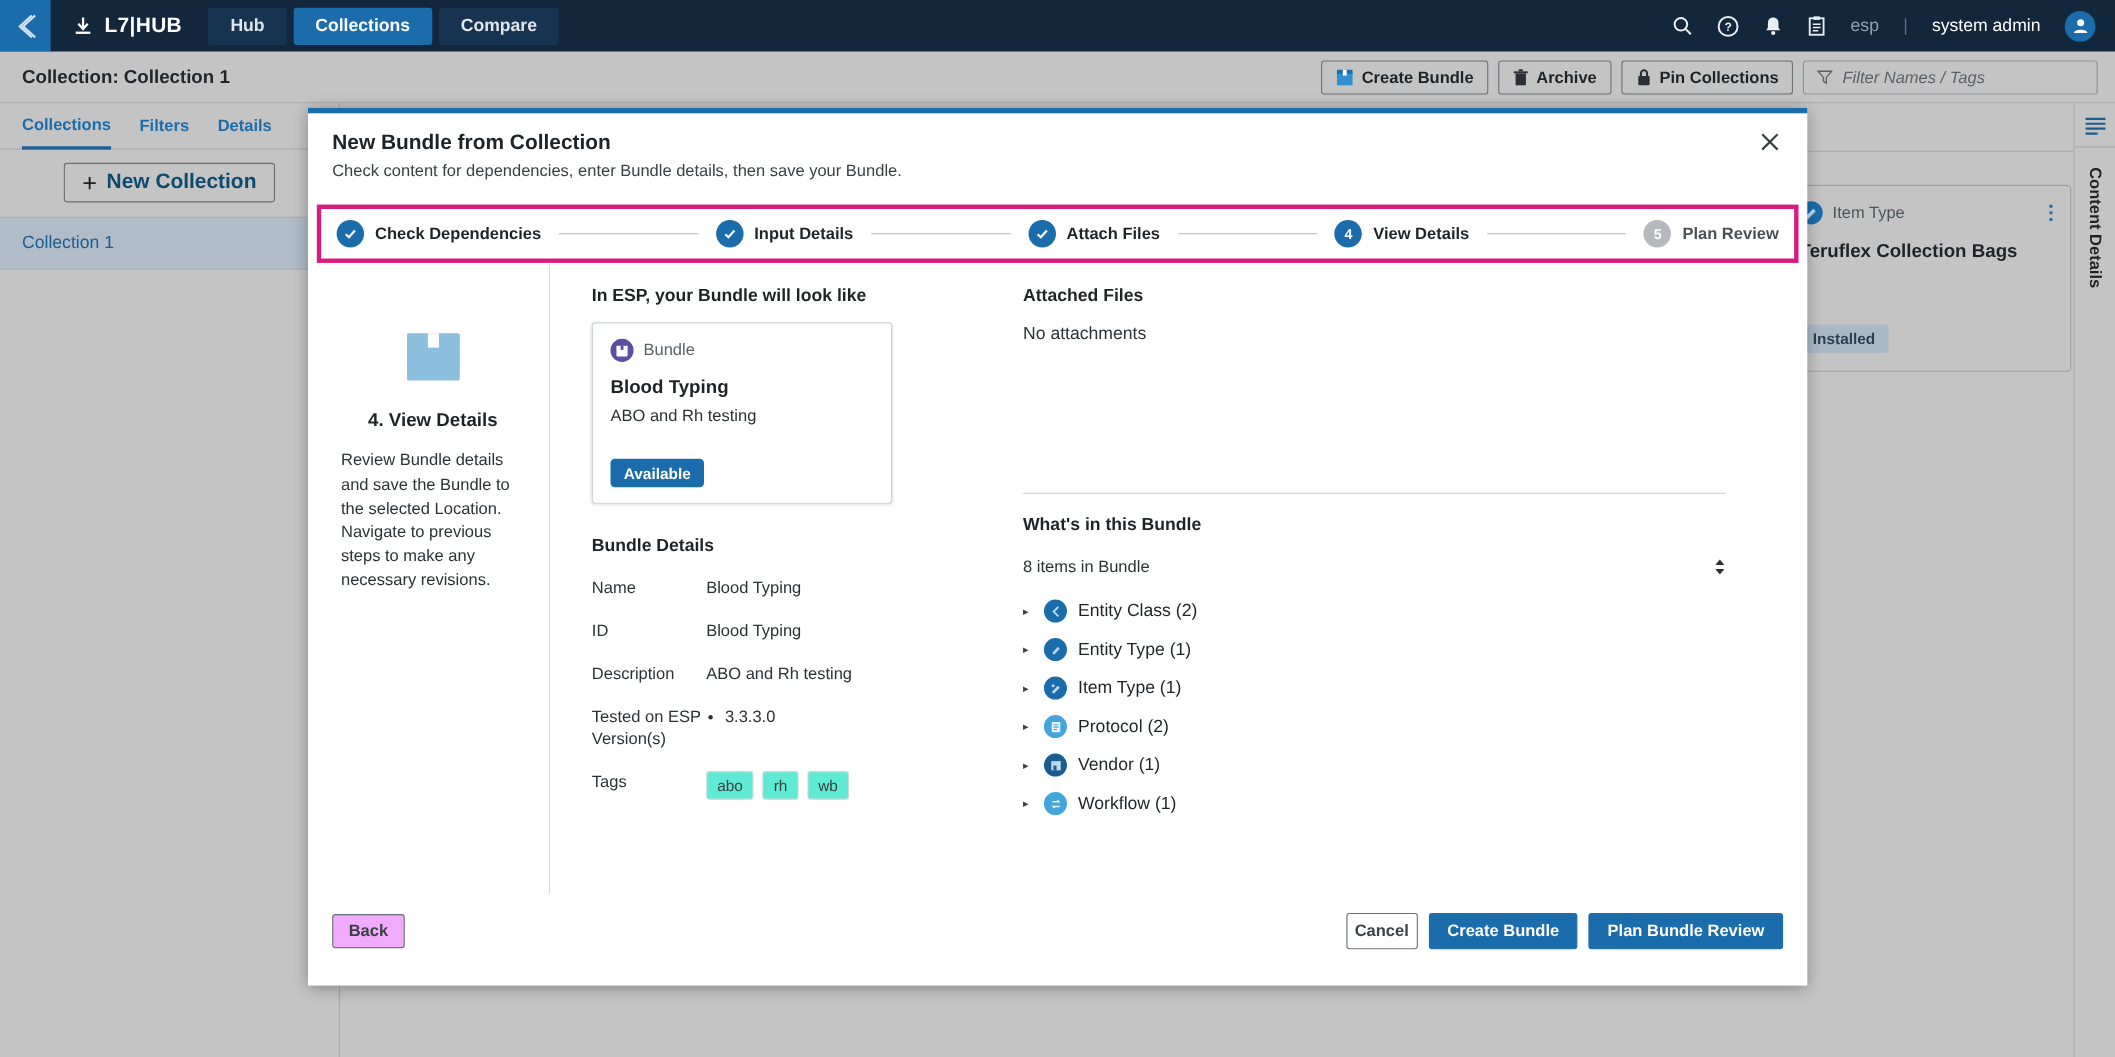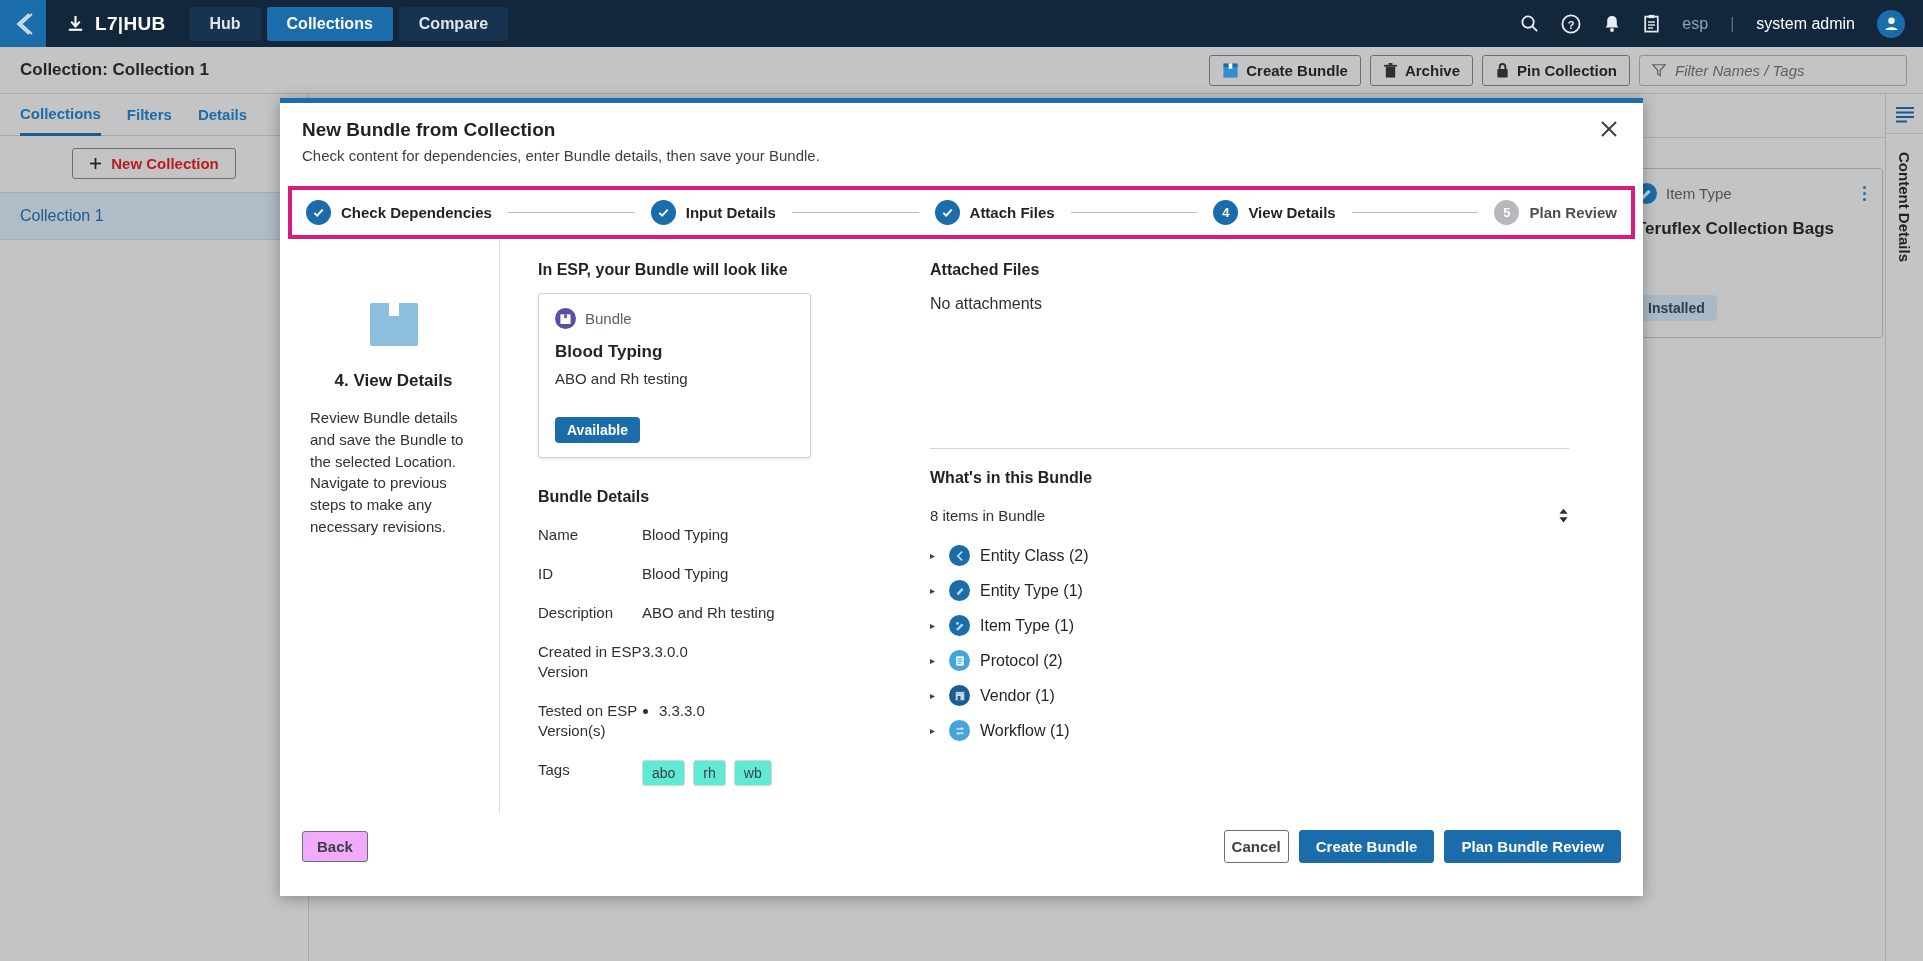--- a/index.html
+++ b/index.html
@@ -73,21 +73,21 @@
     display: flex; gap: 26px; padding: 0 20px; height: 42px; align-items: center;
     border-bottom: 1px solid #a9a9a9;
   }
   .lp-tab { font-size: 15px; font-weight: bold; color: #1b6cab; cursor: pointer; height: 42px;
             display:flex; align-items:center; }
   .lp-tab.active { border-bottom: 3px solid #1b5c91; }
   .lp-newrow { display: flex; justify-content: center; padding: 12px 0 13px; border-bottom: 1px solid #a9a9a9;}
   .btn-newcollection {
     display: flex; align-items: center; gap: 9px;
     border: 1px solid #6b6f73; border-radius: 3px; background: #c4c4c4;
-    padding: 6px 16px; font-size: 15px; font-weight: bold; color: #b91c1c; cursor: pointer;
+    padding: 6px 16px; font-size: 19px; font-weight: bold; color: #0c4a6e; cursor: pointer;
   }
   .lp-item {
     display: flex; align-items: center; justify-content: space-between;
     padding: 14px 16px 14px 20px; background: #b0bcc8; cursor: pointer;
     border-bottom: 1px solid #a3afbb;
   }
   .lp-item-label { font-size: 16px; color: #1b5c91; }
   .kebab { display: flex; flex-direction: column; gap: 3px; cursor: pointer; }
   .kebab i { width: 3px; height: 3px; border-radius: 50%; background: #8a9299; display:block; }
 
@@ -299,21 +299,21 @@
         <rect x="1.2" y="3" width="13.6" height="1.9" fill="#2b2f33"></rect>
         <rect x="6" y="1" width="4" height="2" fill="#2b2f33"></rect>
       </svg>
       <span>Archive</span>
     </div>
     <div class="btn-outline">
       <svg width="15" height="17" viewBox="0 0 16 18">
         <rect x="2.5" y="7.5" width="11" height="9" rx="1" fill="#2b2f33"></rect>
         <path d="M5 7.5 L5 5 A3 3 0 0 1 11 5 L11 7.5" fill="none" stroke="#2b2f33" stroke-width="2"></path>
       </svg>
-      <span>Pin Collection</span>
+      <span>Pin Collections</span>
     </div>
     <div class="filter-box">
       <svg width="14" height="14" viewBox="0 0 16 16">
         <path d="M1 2 L15 2 L9.5 8.4 L9.5 14.5 L6.5 12.6 L6.5 8.4 Z" fill="none" stroke="#5d6165" stroke-width="1.4"></path>
       </svg>
       <span class="ph">Filter Names / Tags</span>
     </div>
   </div>
 </div>
 
@@ -471,24 +471,20 @@
       </div>
       <div class="det-row">
         <div class="det-key">ID</div>
         <div class="det-val">Blood Typing</div>
       </div>
       <div class="det-row">
         <div class="det-key">Description</div>
         <div class="det-val">ABO and Rh testing</div>
       </div>
       <div class="det-row">
-        <div class="det-key">Created in ESP Version</div>
-        <div class="det-val">3.3.0.0</div>
-      </div>
-      <div class="det-row">
         <div class="det-key">Tested on ESP Version(s)</div>
         <div class="det-val">
           <ul>
               <li>3.3.3.0</li>
             </ul>
         </div>
       </div>
       <div class="det-row">
         <div class="det-key">Tags</div>
         <div class="det-val tags">

